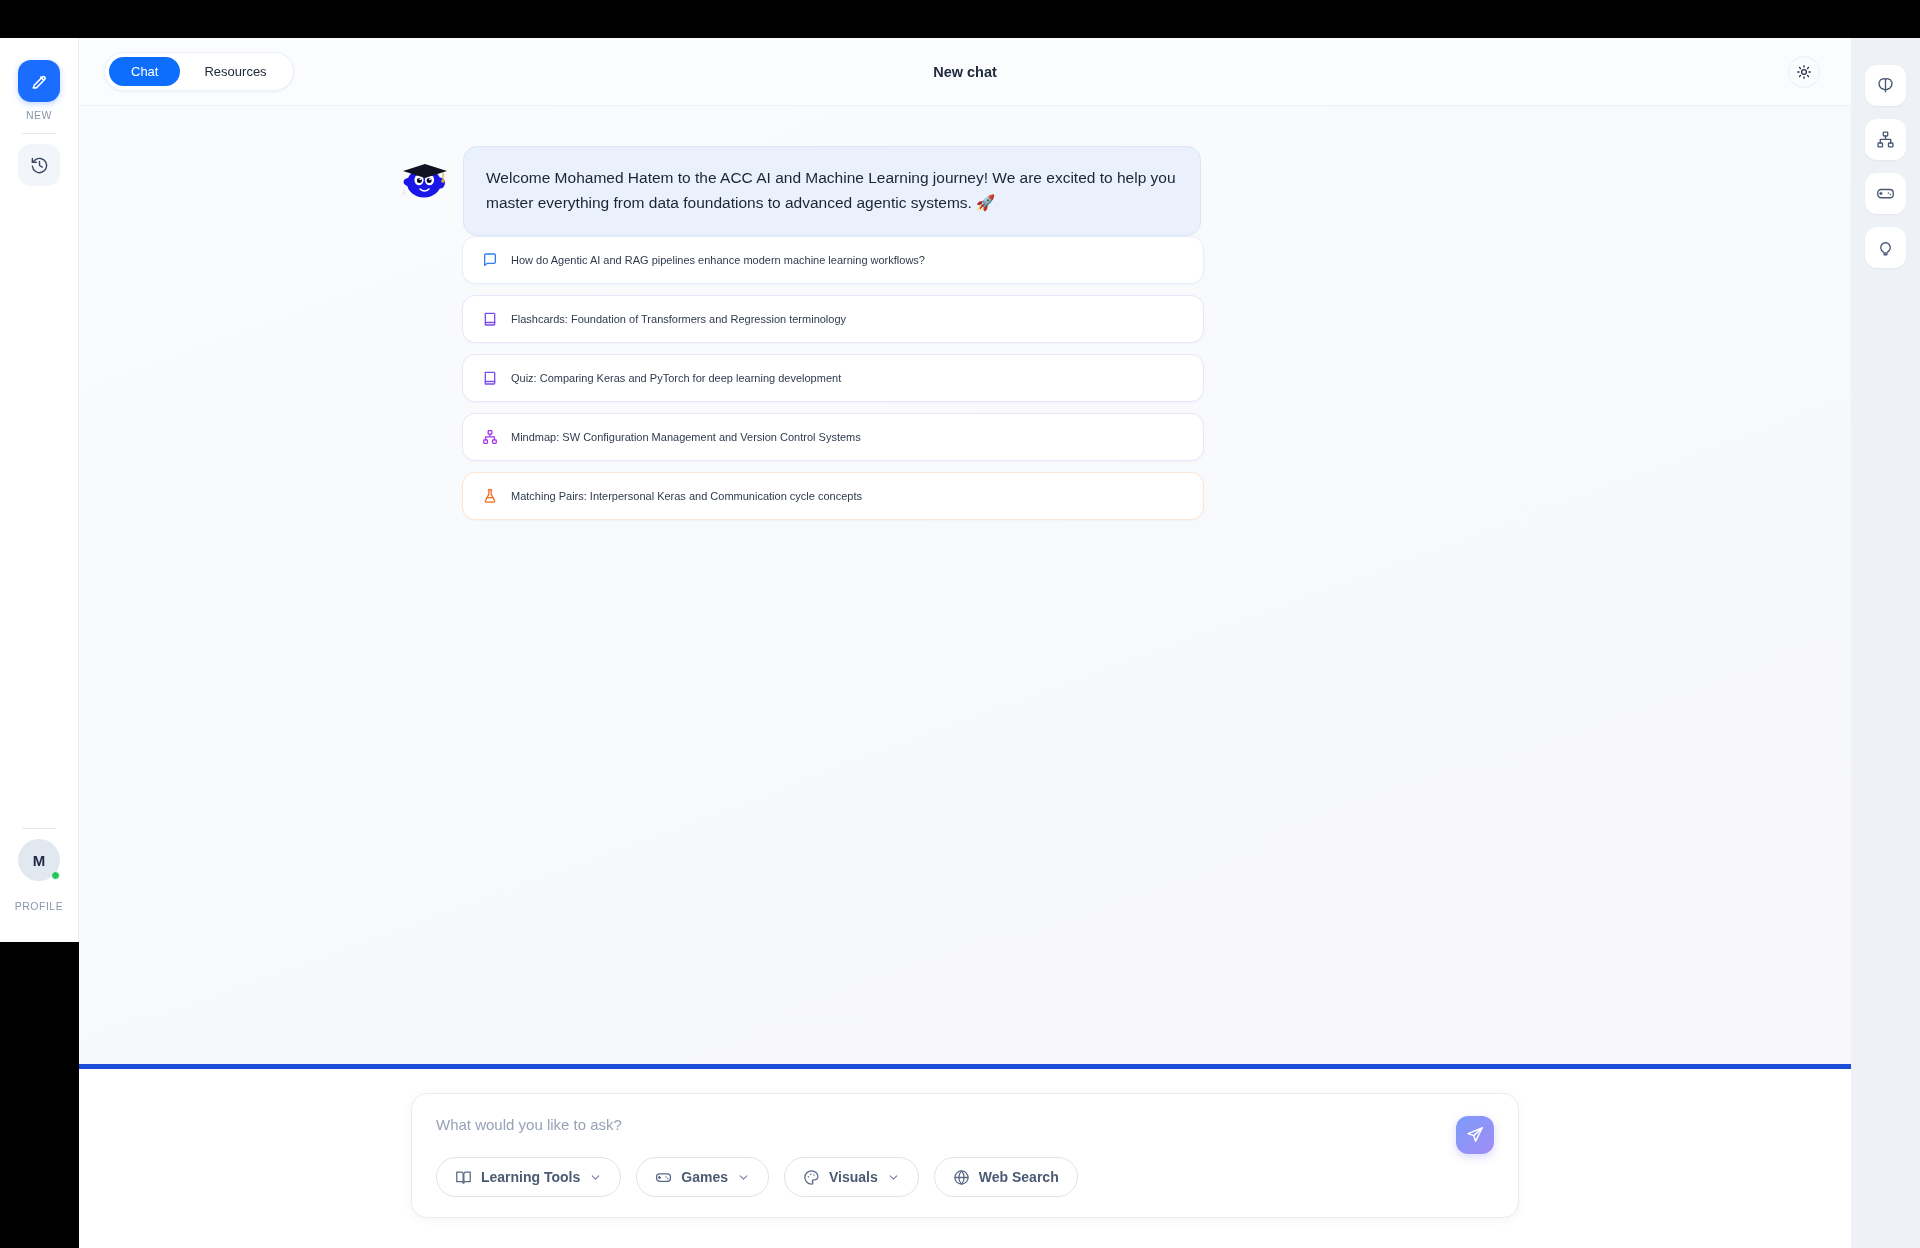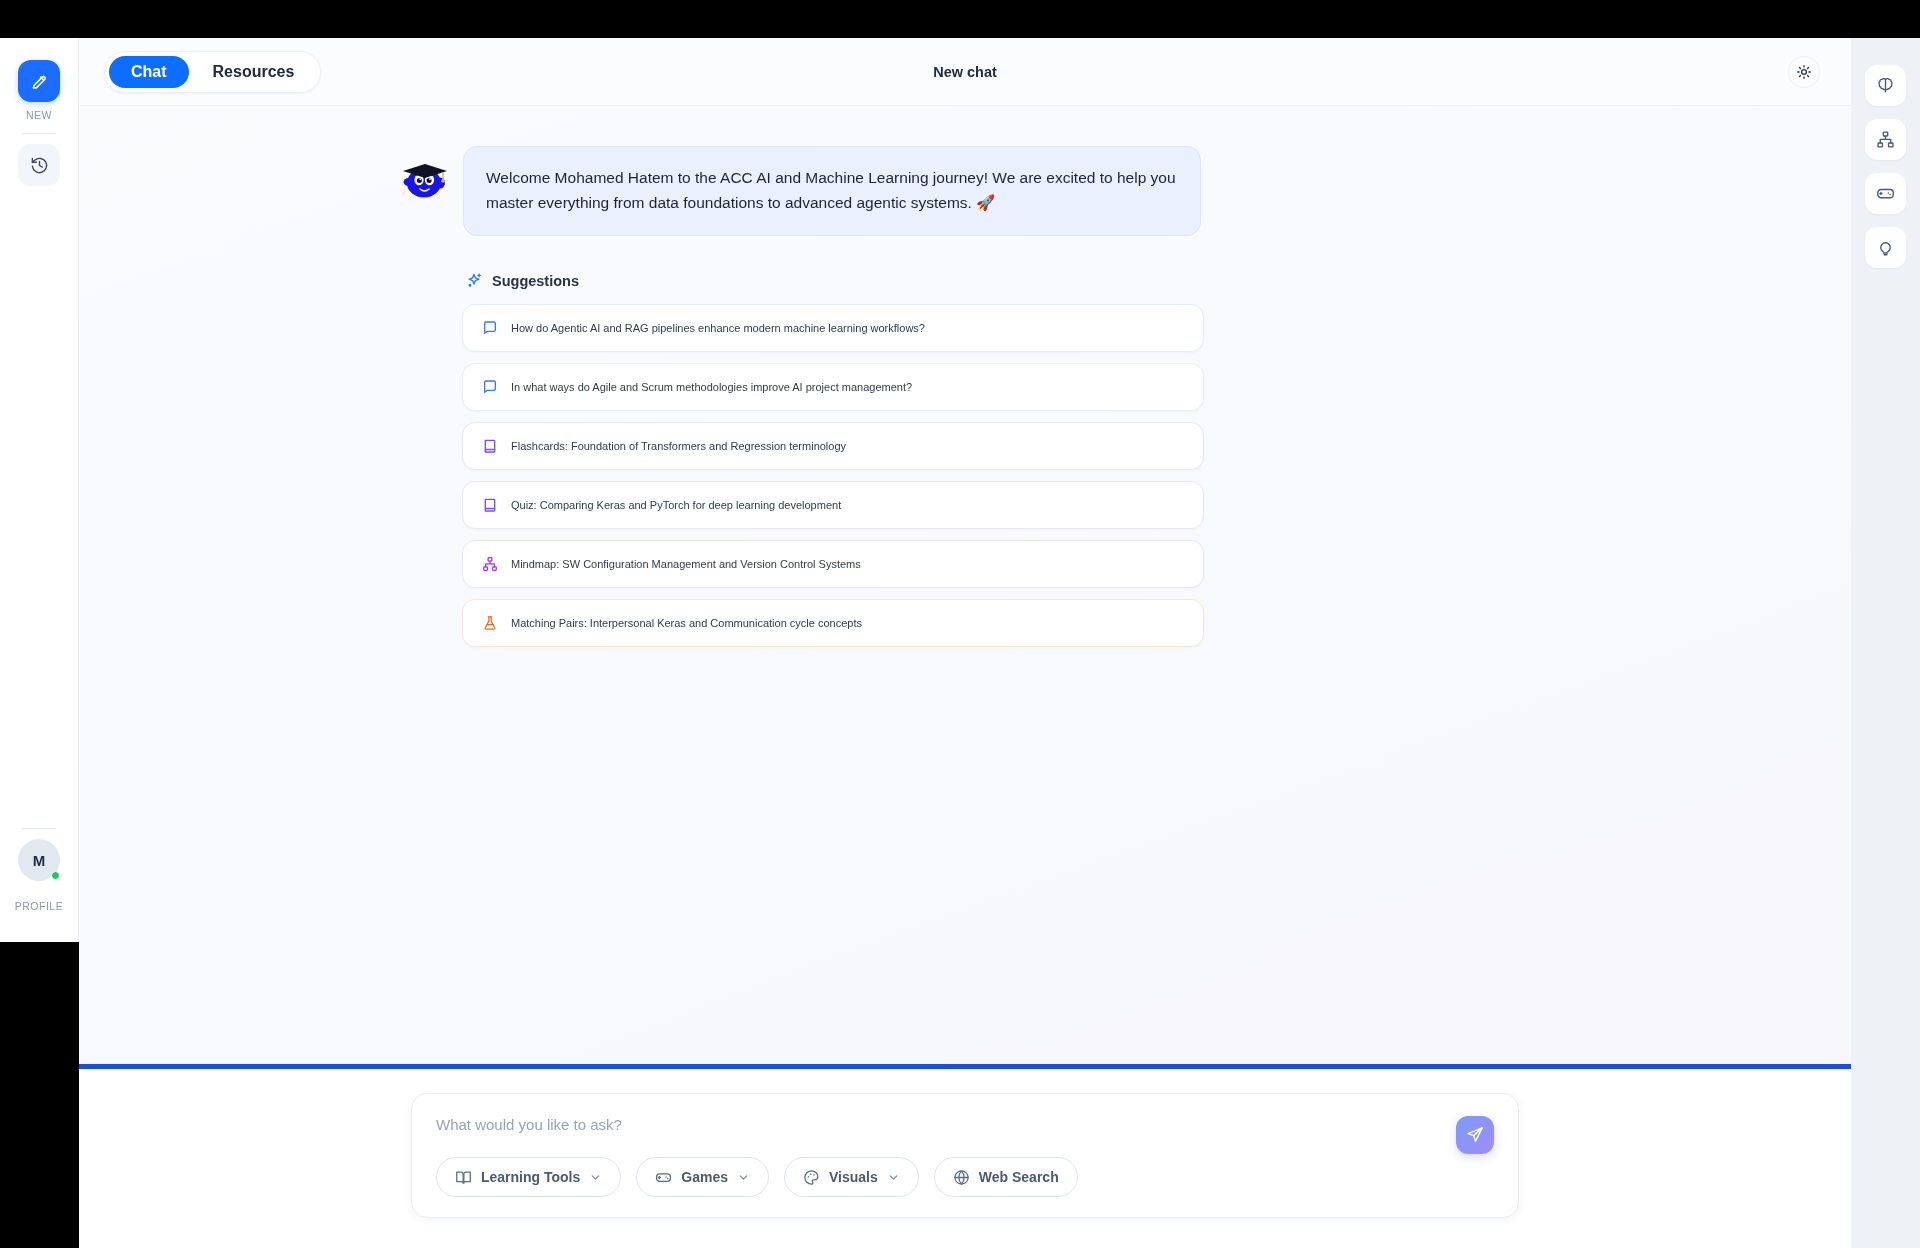--- a/index.html
+++ b/index.html
@@ -67,21 +67,21 @@
     display: flex; align-items: center;
   }
   .seg {
     margin-left: 25px;
     background: #ffffff; border: 1px solid #eceff4; border-radius: 22px;
     padding: 4px; display: flex; gap: 2px;
     box-shadow: 0 1px 3px rgba(25,40,70,.06);
   }
   .seg-item {
     padding: 7px 22px; border-radius: 18px;
-    font-size: 16px; font-weight: 700; color: #212a3a;
+    font-size: 13px; font-weight: 400; color: #212a3a;
     cursor: pointer; white-space: nowrap;
   }
   .seg-item.active { background: #0d6efd; color: #fff; }
   .topbar-title {
     position: absolute; left: 0; right: 0; text-align: center;
     font-size: 14.5px; font-weight: 700; color: #232c3f;
     pointer-events: none;
   }
   .theme-btn {
     position: absolute; right: 31px; top: 50%; transform: translateY(-50%);
@@ -253,50 +253,32 @@
               <path d="M5 34 l-2.5 8 l4 -2 z" fill="#f3ece2"></path>
               <path d="M4 17 L26 10 L48 17 L26 24 Z" fill="#111322"></path>
               <rect x="21" y="17" width="10" height="5" rx="1.2" fill="#111322"></rect>
               <path d="M44 18.5 v8" stroke="#d9b24a" stroke-width="1.3"></path>
               <circle cx="44" cy="27" r="1.8" fill="#d9b24a"></circle>
             </svg>
           </div>
           <div class="bubble">Welcome Mohamed Hatem to the ACC AI and Machine Learning journey! We are excited to help you master everything from data foundations to advanced agentic systems. 🚀</div>
         </div>
 
-        <div class="sugg-head">
-          <span>
-            <svg width="18" height="18" viewBox="0 0 24 24" fill="none" stroke="#2f7cf6" stroke-width="1.9" stroke-linejoin="round" stroke-linecap="round">
-              <path d="M12 3.2l1.8 4.6 4.6 1.8-4.6 1.8L12 16l-1.8-4.6L5.6 9.6l4.6-1.8z"></path>
-              <path d="M18.8 3v3.1M17.2 4.5h3.1"></path>
-              <circle cx="6.6" cy="17.6" r="1.1"></circle>
-            </svg>
-          </span>
-          <span>Suggestions</span>
-        </div>
 
         <div class="sugg-list">
 
           <div class="sugg">
             <span class="sugg-icon">
               <svg width="16" height="16" viewBox="0 0 24 24" fill="none" stroke="#2f7cf6" stroke-width="2" stroke-linecap="round" stroke-linejoin="round">
                 <path d="M20 15a2 2 0 0 1-2 2H8l-4 3V5a2 2 0 0 1 2-2h12a2 2 0 0 1 2 2z"></path>
               </svg>
             </span>
             <span>How do Agentic AI and RAG pipelines enhance modern machine learning workflows?</span>
           </div>
 
-          <div class="sugg">
-            <span class="sugg-icon">
-              <svg width="16" height="16" viewBox="0 0 24 24" fill="none" stroke="#2f7cf6" stroke-width="2" stroke-linecap="round" stroke-linejoin="round">
-                <path d="M20 15a2 2 0 0 1-2 2H8l-4 3V5a2 2 0 0 1 2-2h12a2 2 0 0 1 2 2z"></path>
-              </svg>
-            </span>
-            <span>In what ways do Agile and Scrum methodologies improve AI project management?</span>
-          </div>
 
           <div class="sugg v-purple">
             <span class="sugg-icon">
               <svg width="16" height="16" viewBox="0 0 24 24" fill="none" stroke="#7c4df0" stroke-width="2" stroke-linecap="round" stroke-linejoin="round">
                 <path d="M5 3.5h13a1 1 0 0 1 1 1V20a1 1 0 0 1-1 1H5z"></path>
                 <path d="M5 17.2h14"></path>
               </svg>
             </span>
             <span>Flashcards: Foundation of Transformers and Regression terminology</span>
           </div>

